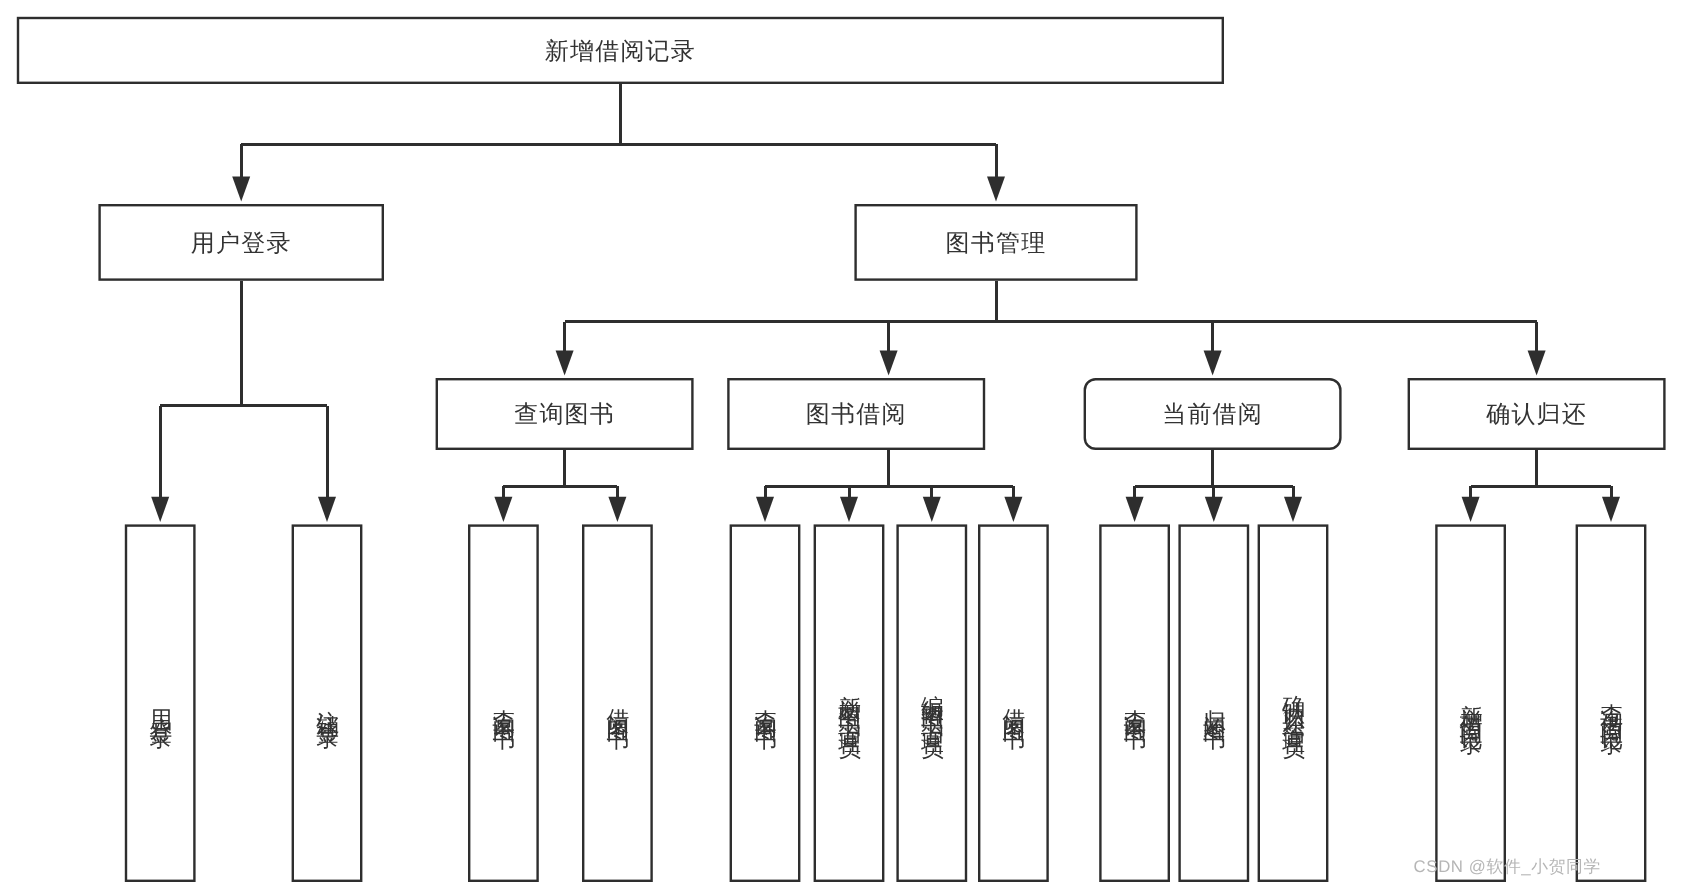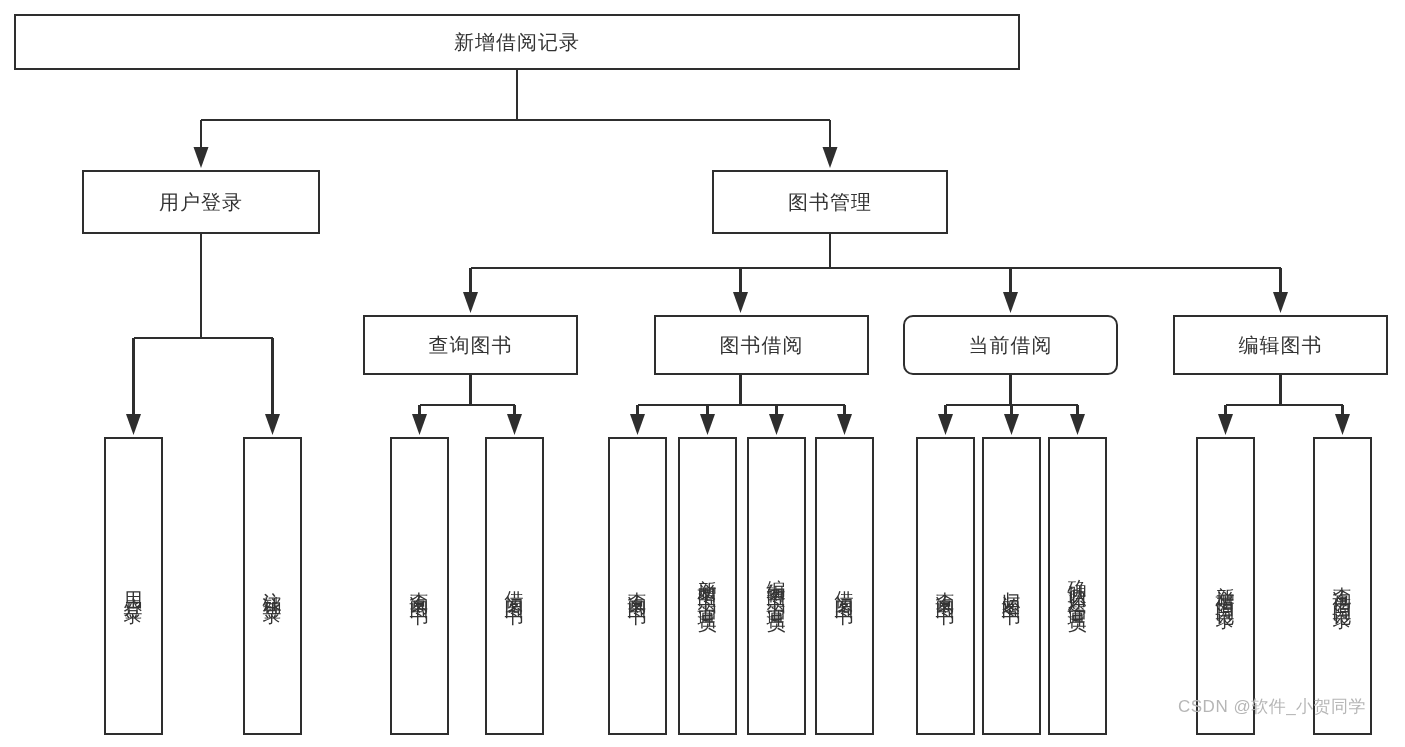--- a/index.html
+++ b/index.html
@@ -18,22 +18,22 @@
     position:absolute; box-sizing:border-box; background:#ffffff;
     border:2.5px solid #2e2e2e; display:flex; align-items:center; justify-content:center;
     z-index:2;
   }
   .vnode .vtext {
     writing-mode:vertical-rl; text-orientation:mixed;
     font-size:19px; letter-spacing:5px; line-height:1; color:#333333;
     white-space:nowrap;
   }
   .watermark {
-    position:absolute; left:1178px; top:695px; z-index:5;
-    font-size:17px; color:#b6b6b6; letter-spacing:0.5px; white-space:nowrap;
+    position:absolute; left:1178px; top:714px; z-index:5;
+    font-size:14px; color:#b6b6b6; letter-spacing:0.5px; white-space:nowrap;
   }
 </style>
 </head>
 <body>
 
 <div class="canvas">
 
   <svg class="connectors" viewBox="0 0 1405 747" xmlns="http://www.w3.org/2000/svg">
     <g stroke="#2e2e2e" stroke-width="2.5" fill="none" shape-rendering="crispEdges">
 
@@ -88,28 +88,28 @@
   <div class="hnode" style="left:82px; top:170px; width:238px; height:64px;">
     <span>用户登录</span>
   </div>
   <div class="hnode" style="left:712px; top:170px; width:236px; height:64px;">
     <span>图书管理</span>
   </div>
 
   <div class="hnode" style="left:363px; top:315px; width:215px; height:60px;">
     <span>查询图书</span>
   </div>
-  <div class="hnode" style="left:654px; top:315px; width:215px; height:60px;">
+  <div class="hnode" style="left:606px; top:315px; width:215px; height:60px;">
     <span>图书借阅</span>
   </div>
   <div class="hnode" style="left:903px; top:315px; width:215px; height:60px;border-radius:10px;">
     <span>当前借阅</span>
   </div>
   <div class="hnode" style="left:1173px; top:315px; width:215px; height:60px;">
-    <span>编辑图书</span>
+    <span>确认归还</span>
   </div>
 
   <div class="vnode" style="left:104px; top:437px; width:59px; height:298px;">
     <span class="vtext">用户登录</span>
   </div>
   <div class="vnode" style="left:243px; top:437px; width:59px; height:298px;">
     <span class="vtext">注销登录</span>
   </div>
 
   <div class="vnode" style="left:390px; top:437px; width:59px; height:298px;">

